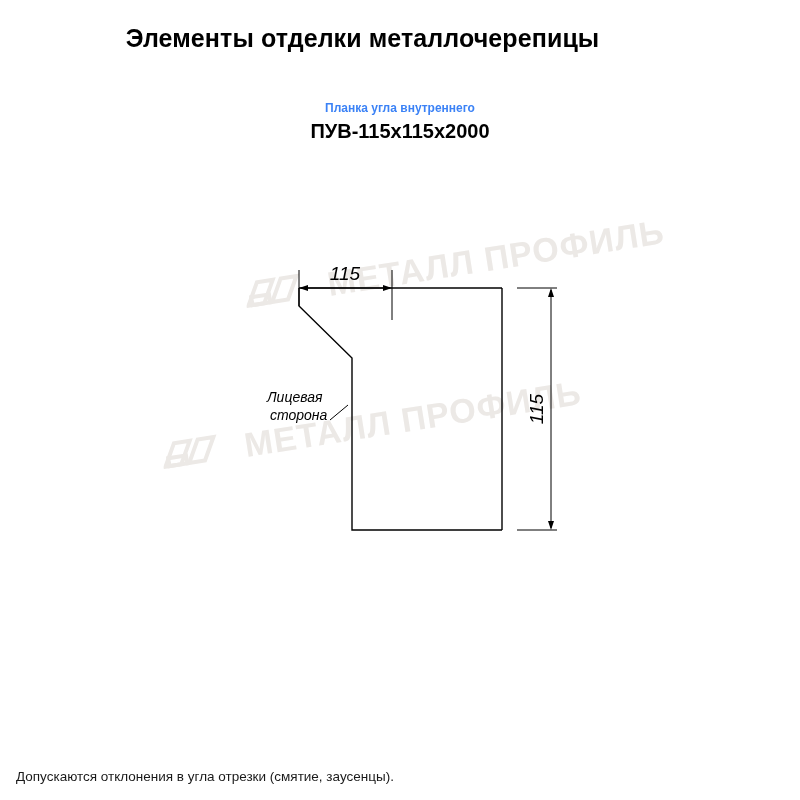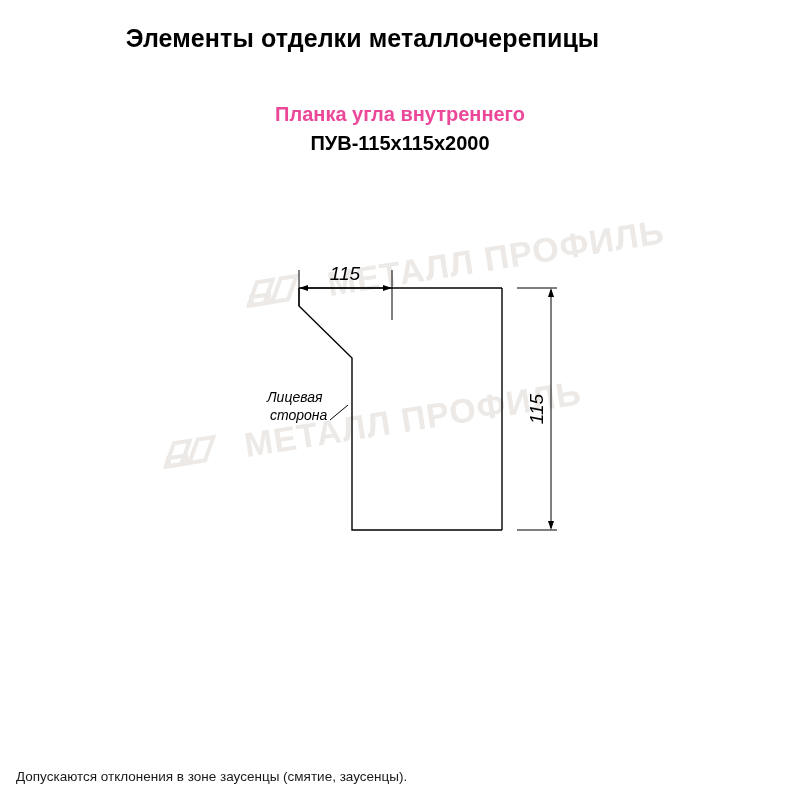--- a/index.html
+++ b/index.html
@@ -37,24 +37,24 @@
     color: #000;
   }
   .sub-block {
     position: absolute;
     top: 100px;
     left: 0;
     width: 800px;
     text-align: center;
   }
   .sub-title {
-    font-size: 20px;
+    font-size: 12px;
     font-weight: bold;
     line-height: 1.45;
-    color: #ec4899;
+    color: #3b82f6;
   }
   .sub-code {
     font-size: 20px;
     font-weight: bold;
     line-height: 1.45;
     color: #000;
   }
 
   
   .drawing {
@@ -194,16 +194,16 @@
       <g stroke="#000" stroke-width="1" fill="none">
         <line x1="318" y1="210" x2="336" y2="195"></line>
       </g>
       <text class="face-text" x="255" y="192">Лицевая</text>
       <text class="face-text" x="258" y="210">сторона</text>
 
     </svg>
   </div>
 
   <div class="notes">
-    <span class="note-line">Допускаются отклонения в зоне заусенцы (смятие, заусенцы).</span>
+    <span class="note-line">Допускаются отклонения в угла отрезки (смятие, заусенцы).</span>
   </div>
 
 </div>
 
 </body></html>

